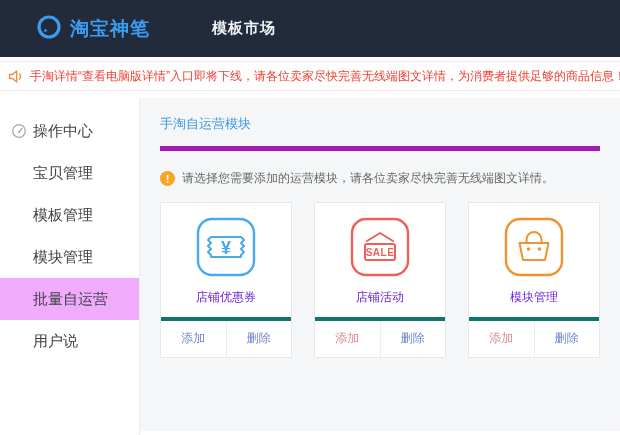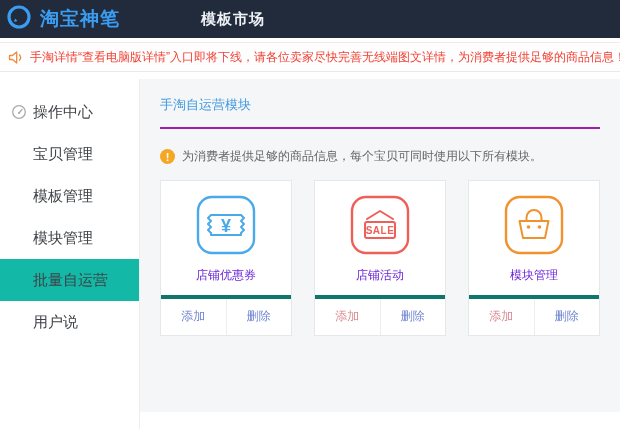--- a/index.html
+++ b/index.html
@@ -1,41 +1,41 @@
 <!DOCTYPE html>
 <html><head>
 <meta charset="utf-8">
 <style>
   * { margin:0; padding:0; box-sizing:border-box; }
   html,body { width:620px; height:435px; background:#fff; overflow:hidden;
     font-family:"Liberation Sans","DejaVu Sans",sans-serif; }
 
   
-  .app-header { height:38px; background:#212b3c; display:flex; align-items:center; padding:0 6px; }
+  .app-header { height:57px; background:#212b3c; display:flex; align-items:center; padding:0 36px; }
   .logo { display:flex; align-items:center; gap:8px; cursor:pointer; }
   .logo-text { color:#3b9df2; font-size:19px; font-weight:bold; letter-spacing:1px; }
-  .nav-title { margin-left:81px; color:#eef1f5; font-size:15px; font-weight:bold; letter-spacing:1px; }
+  .nav-title { margin-left:62px; color:#eef1f5; font-size:15px; font-weight:bold; letter-spacing:1px; }
 
   
   .notice-bar { margin-top:4px; height:30px; display:flex; align-items:center; padding:0 8px;
     border-top:1px solid #f2eaea; border-bottom:1px solid #efe6e6; background:#fffefe;
     font-size:12px; color:#f04134; white-space:nowrap; }
   .notice-text { margin-left:6px; }
 
   
   .layout { display:flex; height:350px; margin-top:7px;justify-content:flex-end; }
 
   .sidebar { width:150px; background:#fff; padding-top:12px; border-right:1px solid #ededed; }
   .side-item { height:42px; display:flex; align-items:center; padding-left:33px;
     font-size:15px; color:#3f4246; cursor:pointer; position:relative; }
-  .side-item.active { background:#14b8a6; }
+  .side-item.active { background:#f0abfc; }
   .side-icon { position:absolute; left:11px; top:13px; width:16px; height:16px; }
 
   .content { flex:1; height:333px; background:#f5f6f7; padding:17px 20px 0; }
-  .section-title { color:#3e97e0; font-size:13px; padding-bottom:13px; border-bottom:2px solid #a21caf;font-family:Liberation Mono, monospace; }
+  .section-title { color:#3e97e0; font-size:13px; padding-bottom:13px; border-bottom:5px solid #a21caf;font-family:Liberation Mono, monospace; }
   .tip-row { margin-top:19px; display:flex; align-items:center; font-size:12px; color:#666; }
   .warning-icon { width:15px; height:15px; border-radius:50%; background:#f5a623; color:#fff;
     font-size:11px; font-weight:bold; display:flex; align-items:center; justify-content:center;
     margin-right:7px; flex:none; }
 
   
   .cards { margin-top:15px; display:flex; gap:22px; }
   .card { width:132px; background:#fff; border:1px solid #e6e7e9; }
   .card-body { padding-top:13px; text-align:center; }
   .card-label { font-size:12px; color:#6d28d9; margin:7px 0 11px; }
@@ -100,21 +100,21 @@
     <div class="side-item">
       <span>用户说</span>
     </div>
   </div>
 
   <div class="content">
     <div class="section-title">手淘自运营模块</div>
 
     <div class="tip-row">
       <span class="warning-icon">!</span>
-      <span>为消费者提供足够的商品信息，每个宝贝可同时使用以下所有模块。</span>
+      <span>请选择您需要添加的运营模块，请各位卖家尽快完善无线端图文详情。</span>
     </div>
 
     <div class="cards">
 
       <div class="card">
         <div class="card-body">
           <span>
             <svg width="62" height="62" viewBox="0 0 62 62">
               <rect x="3" y="3" width="56" height="56" rx="14" fill="none" stroke="#4aa9e9" stroke-width="2.4"></rect>
               <path d="M16 21 H46 M16 41 H46" fill="none" stroke="#4aa9e9" stroke-width="2" stroke-linecap="round"></path>

